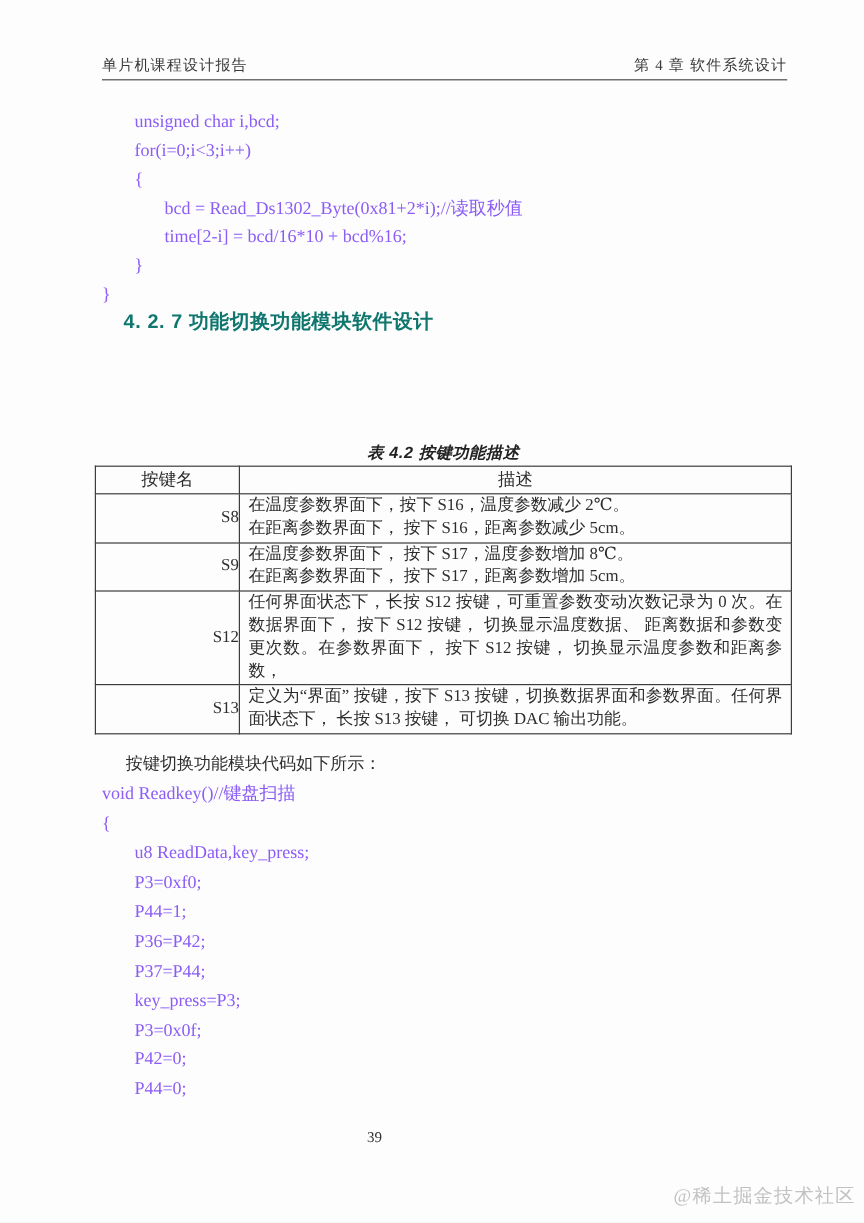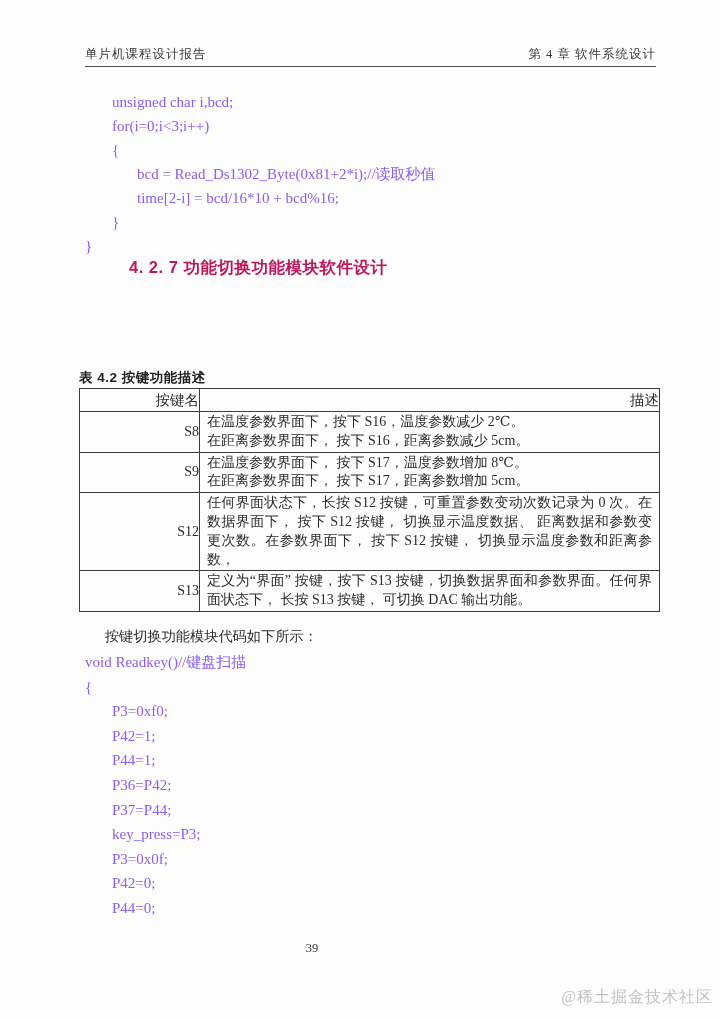--- a/index.html
+++ b/index.html
@@ -35,65 +35,67 @@
   .codeblock .code-line { height: 24px; line-height: 24px; white-space: pre; }
   #code-1 { top: 90px; }
   #code-2 { top: 650px; }
   #code-2 .code-line { height: 24.6px; line-height: 24.6px; }
   .ind0 { padding-left: 0; }
   .ind1 { padding-left: 27px; }
   .ind2 { padding-left: 52px; }
   
   .section-heading {
     position: absolute;
-    top: 257px; left: 129px;
+    top: 257px; left: 103px;
     font-family: "Liberation Sans", "DejaVu Sans", sans-serif;
     font-weight: 700;
     font-size: 16.5px;
-    color: #be185d;
+    color: #0f766e;
     letter-spacing: 0.5px;
   }
   
   .body-paragraph {
     position: absolute;
     top: 294px; left: 85px; width: 573px;
     font-size: 14.2px;
     line-height: 27px;
     text-align: justify;
     text-indent: 2em;
     color: #2e2e2e;
   }
   
   .table-caption {
     position: absolute;
     top: 369px; left: 79px; width: 581px;
+    text-align: center;
     font-weight: 700;
     font-size: 13.5px;
     font-family: "Liberation Sans", "DejaVu Sans", sans-serif;
     color: #222;
     letter-spacing: 0.5px;
+    font-style: italic;
   }
   .key-table {
     position: absolute;
     top: 388px; left: 79px; width: 581px;
     border-collapse: collapse;
     table-layout: fixed;
     font-size: 14px;
     color: #2c2c2c;
   }
   .key-table col.c-key  { width: 120px; }
   .key-table th, .key-table td {
     border: 1.2px solid #3d3d3d;
     vertical-align: middle;
   }
   .key-table th {
     height: 23px;
     font-weight: 400;
     font-size: 14.5px;
-    text-align: right;
+    text-align: center;
     line-height: 20px;
     margin-top: 46px;
   }
   .key-table td.key-cell { text-align: right; font-size: 14px; }
   .key-table td.desc-cell {
     padding: 1px 7px;
     line-height: 18.8px;
     white-space: pre-line;
     text-align: justify;
   }
@@ -178,22 +180,22 @@
         <td class="desc-cell">定义为“界面” 按键，按下 S13 按键，切换数据界面和参数界面。任何界面状态下， 长按 S13 按键， 可切换 DAC 输出功能。</td>
       </tr>
     </tbody>
   </table>
 
   <div class="intro-line">按键切换功能模块代码如下所示：</div>
 
   <div class="codeblock" id="code-2">
     <div class="code-line ind0">void Readkey()//键盘扫描</div>
     <div class="code-line ind0">{</div>
+    <div class="code-line ind1">u8 ReadData,key_press;</div>
     <div class="code-line ind1">P3=0xf0;</div>
-    <div class="code-line ind1">P42=1;</div>
     <div class="code-line ind1">P44=1;</div>
     <div class="code-line ind1">P36=P42;</div>
     <div class="code-line ind1">P37=P44;</div>
     <div class="code-line ind1">key_press=P3;</div>
     <div class="code-line ind1">P3=0x0f;</div>
     <div class="code-line ind1">P42=0;</div>
     <div class="code-line ind1">P44=0;</div>
   </div>
 
   <div class="page-number">39</div>

